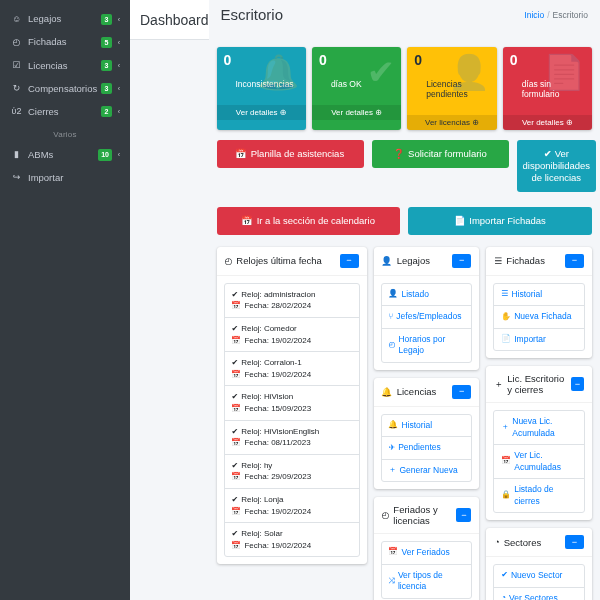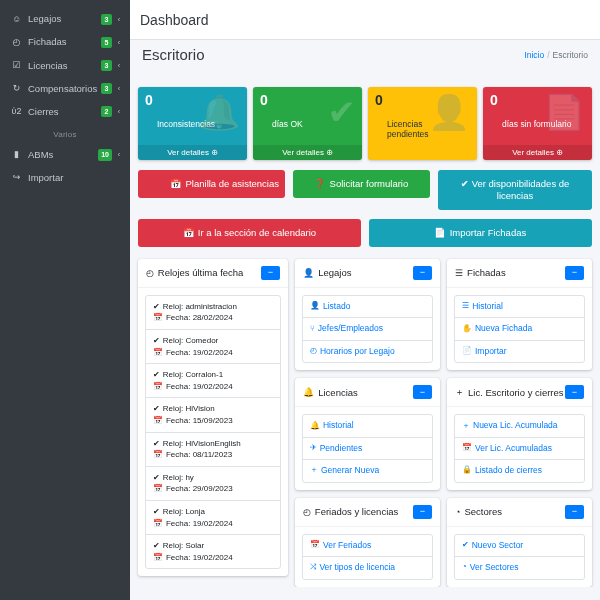--- a/index.html
+++ b/index.html
@@ -44,21 +44,21 @@
   }
   .chev { font-size: 7px; color: #c2c7d0; width: 6px; text-align: center; }
   .nav-header {
     font-size: 8px; color: #8a8f94;
     padding: 7px 10px 4px 10px;
     letter-spacing: .2px;
     text-align: center;
   }
 
   
-  .main { flex: 1; display: flex; flex-direction: column; overflow: hidden; background: #f4f6f9; }
+  .main { flex: 1; display: flex; flex-direction: row; overflow: hidden; background: #f4f6f9; }
   .navbar {
     height: 40px; background: #fff;
     display: flex; align-items: center;
     padding-left: 10px;
     border-bottom: 1px solid #dee2e6;
     flex: 0 0 40px;
   }
   .navbar-title { font-size: 14px; color: #343a40; }
   .content { padding: 0 8px; overflow: hidden; }
 
@@ -98,21 +98,21 @@
     border: none; border-radius: 3px; color: #fff;
     font-size: 9.5px; padding: 8px 6px;
     text-align: center; cursor: pointer;
     font-family: "Liberation Sans", sans-serif;
     line-height: 1.25;
   }
   .btn .bico { margin-right: 3px; }
   .row-a .b1 { flex: 0 0 147px; }
   .row-a .b2 { flex: 0 0 137px; }
   .row-a .b3 { flex: 1; }
-  .row-b { margin-top: 9px; }
+  .row-b { margin-top: 15px; }
   .row-b .b4 { flex: 1; }
   .row-b .b5 { flex: 1; }
 
   
   .cards { display: flex; gap: 7px; margin-top: 12px; align-items: flex-start; }
   .col { display: flex; flex-direction: column; gap: 8px; }
   .col-1 { flex: 0 0 150px; }
   .col-2 { flex: 1; }
   .col-3 { flex: 1; }
 
@@ -240,33 +240,34 @@
               <span class="sb-icon">✔</span>
             </div>
             <a class="small-box-footer" href="#">Ver detalles  ⊕</a>
           </div>
           <div class="small-box" style="background: rgb(255, 193, 7); color: rgb(31, 45, 61);">
             <div class="inner">
               <h3>0</h3>
               <p>Licencias pendientes</p>
               <span class="sb-icon">👤</span>
             </div>
+            <a class="small-box-footer" href="#" style="color: rgb(31, 45, 61);">Ver licencias  ⊕</a>
           </div>
           <div class="small-box" style="background: rgb(220, 53, 69);">
             <div class="inner">
               <h3>0</h3>
               <p>días sin formulario</p>
               <span class="sb-icon">📄</span>
             </div>
             <a class="small-box-footer" href="#">Ver detalles  ⊕</a>
           </div>
         </div>
 
       <div class="btn-row row-a" id="actions-row-1">
-          <button class="btn b1" style="background: rgb(220, 53, 69); text-align: right;"><span class="bico">📅</span><span>Planilla de asistencias</span></button>
+          <button class="btn b1" style="background: rgb(220, 53, 69);"><span class="bico">📅</span><span>Planilla de asistencias</span></button>
           <button class="btn b2" style="background: rgb(40, 167, 69);"><span class="bico">❓</span><span>Solicitar formulario</span></button>
           <button class="btn b3" style="background: rgb(23, 162, 184);"><span class="bico">✔</span><span>Ver disponibilidades de licencias</span></button>
         </div>
       <div class="btn-row row-b" id="actions-row-2">
           <button class="btn b4" style="background: rgb(220, 53, 69);"><span class="bico">📅</span><span>Ir a la sección de calendario</span></button>
           <button class="btn b5" style="background: rgb(23, 162, 184);"><span class="bico">📄</span><span>Importar Fichadas</span></button>
         </div>
 
       <div class="cards">
 

